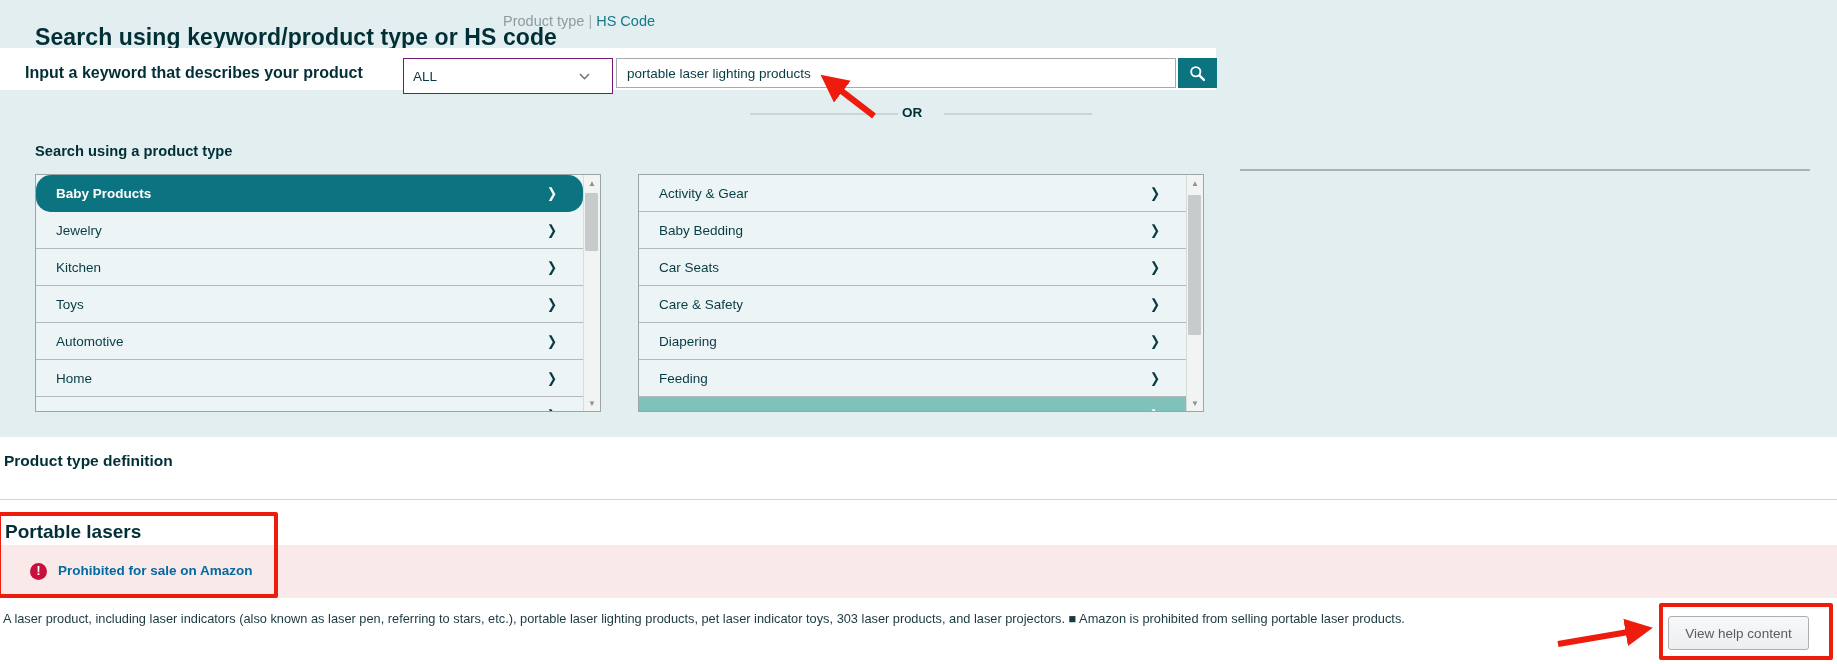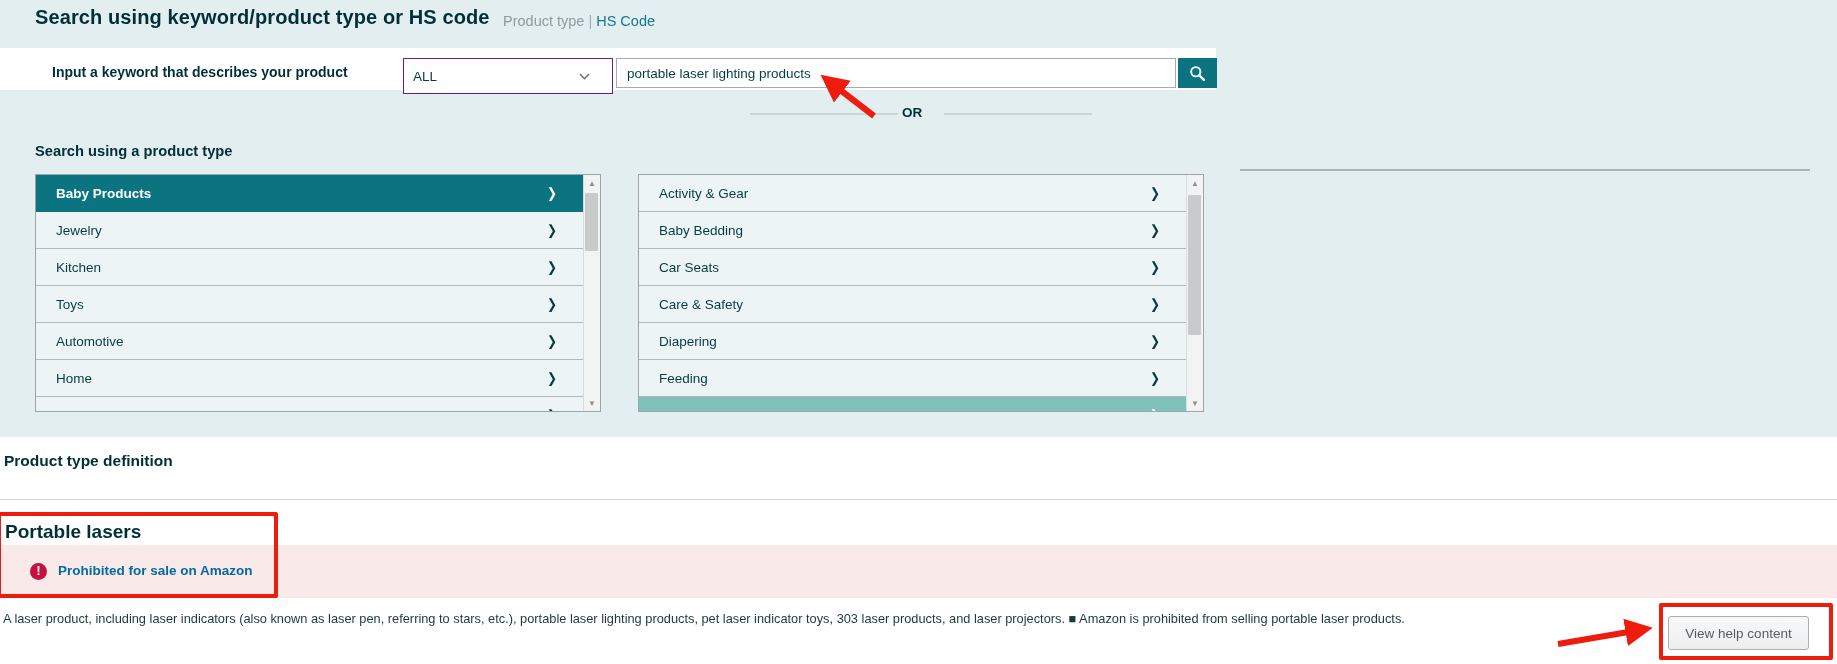--- a/index.html
+++ b/index.html
@@ -3,28 +3,28 @@
 <meta charset="utf-8">
 <style>
   * { margin:0; padding:0; box-sizing:border-box; }
   html,body { background:#fff; }
   body { font-family:"Liberation Sans","DejaVu Sans",sans-serif; }
   .stage { position:relative; width:1837px; height:664px; background:#ffffff; overflow:hidden; }
 
   
   .top-section { position:absolute; left:0; top:0; width:1837px; height:437px; background:#e2eef0; }
 
-  .page-title { position:absolute; left:35px; top:6px; font-size:20px; font-weight:bold; color:#002f36; letter-spacing:0.1px; }
+  .page-title { position:absolute; left:35px; top:24px; font-size:23px; font-weight:bold; color:#002f36; letter-spacing:0.1px; }
   .header-tabs { position:absolute; left:503px; top:13px; font-size:14.5px; display:flex; gap:4px; align-items:center; }
   .tab-muted { color:#8f9c9e; }
   .tab-sep { color:#9fb0b3; }
   .tab-link { color:#15798b; cursor:pointer; }
 
   .form-band { position:absolute; left:0; top:48px; width:1216px; height:42px; background:#ffffff; }
-  .keyword-label { position:absolute; left:52px; top:64px; font-size:14px; font-weight:bold; color:#002f36; }
+  .keyword-label { position:absolute; left:25px; top:64px; font-size:16px; font-weight:bold; color:#002f36; }
 
   .category-select { position:absolute; left:403px; top:58px; width:210px; height:36px; background:#fff;
       border:1px solid #701a75; display:flex; align-items:center; justify-content:space-between;
       padding:0 22px 0 9px; cursor:pointer; }
   .category-select .sel-text { font-size:13.5px; color:#043b44; }
 
   .keyword-input { position:absolute; left:616px; top:58px; width:560px; height:30px; border:1px solid #a5abae;
       background:#fff; font-family:inherit; font-size:13.5px; color:#043b44; padding:0 10px; outline:none; }
 
   .search-btn { position:absolute; left:1178px; top:58px; width:39px; height:30px; background:#0c7380;
@@ -40,21 +40,21 @@
   
   .panel { position:absolute; top:174px; width:566px; height:238px; background:#ecf4f5;
       border:1px solid #9fa5a7; display:flex; overflow:hidden; }
   .panel.level1 { left:35px; }
   .panel.level2 { left:638px; }
   .panel-rows { flex:1; min-width:0; }
   .cat-row { height:37px; display:flex; align-items:center; justify-content:space-between;
       padding:0 26px 0 20px; border-bottom:1px solid #b4b9ba; background:#ecf4f5;
       font-size:13.5px; color:#073b44; cursor:pointer; }
   .cat-row .chev { font-size:12px; color:#073b44; transform:scaleY(1.15); }
-  .cat-row.selected { background:#0c7380; color:#ffffff; font-weight:bold; border-bottom-color:#0c7380; }
+  .cat-row.selected { background:#0c7380; color:#ffffff; font-weight:bold; border-bottom-color:#0c7380;border-radius:15px; }
   .cat-row.selected .chev { color:#ffffff; }
   .cat-row.highlighted { background:#7fc2bb; color:#ffffff; border-bottom-color:#7fc2bb; }
   .cat-row.highlighted .chev { color:#ffffff; }
 
   .scrollbar { width:17px; background:#f2f3f3; border-left:1px solid #d9dcdd; display:flex; flex-direction:column; }
   .scroll-btn { height:16px; display:flex; align-items:center; justify-content:center;
       font-size:8px; color:#8d9193; background:#f2f3f3; cursor:pointer; }
   .scroll-track { flex:1; position:relative; }
   .scroll-thumb { position:absolute; left:1px; width:13px; background:#c8cbcc; border-radius:1px; cursor:pointer; }
   .thumb-l1 { top:2px; height:58px; }

